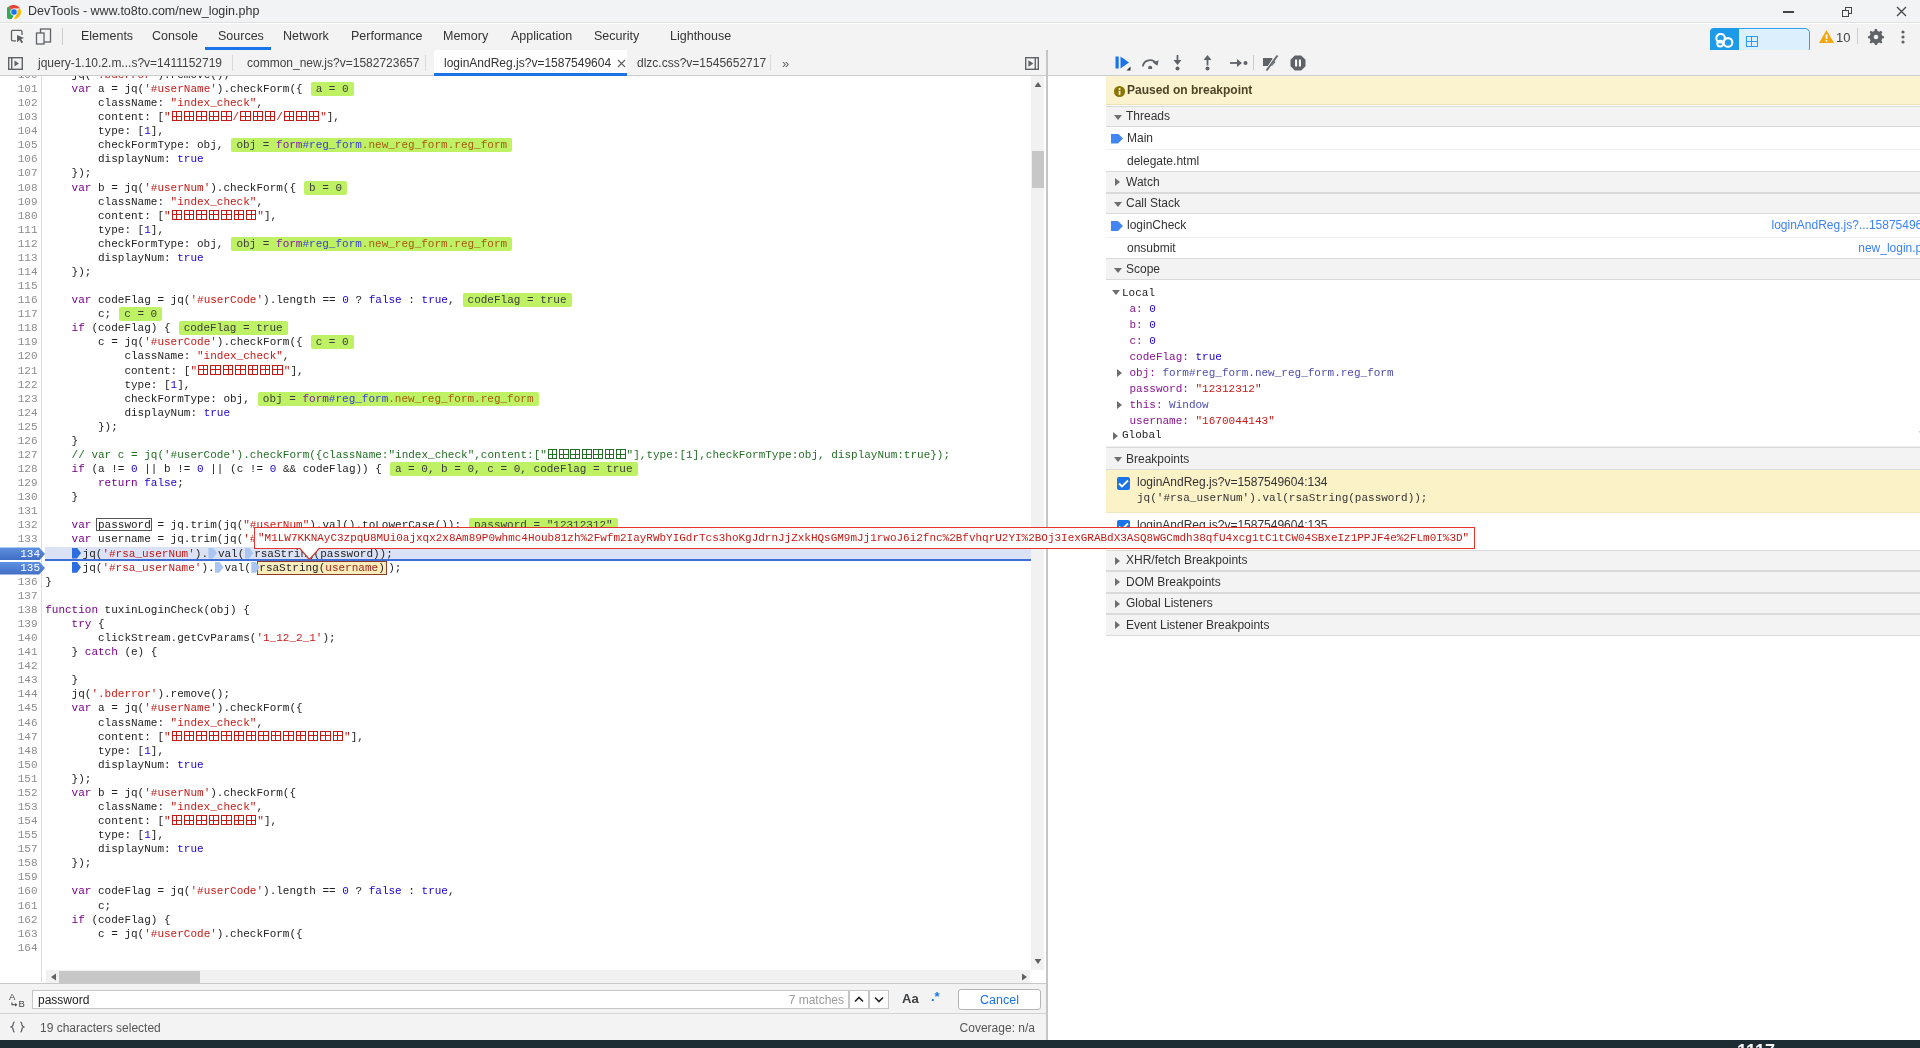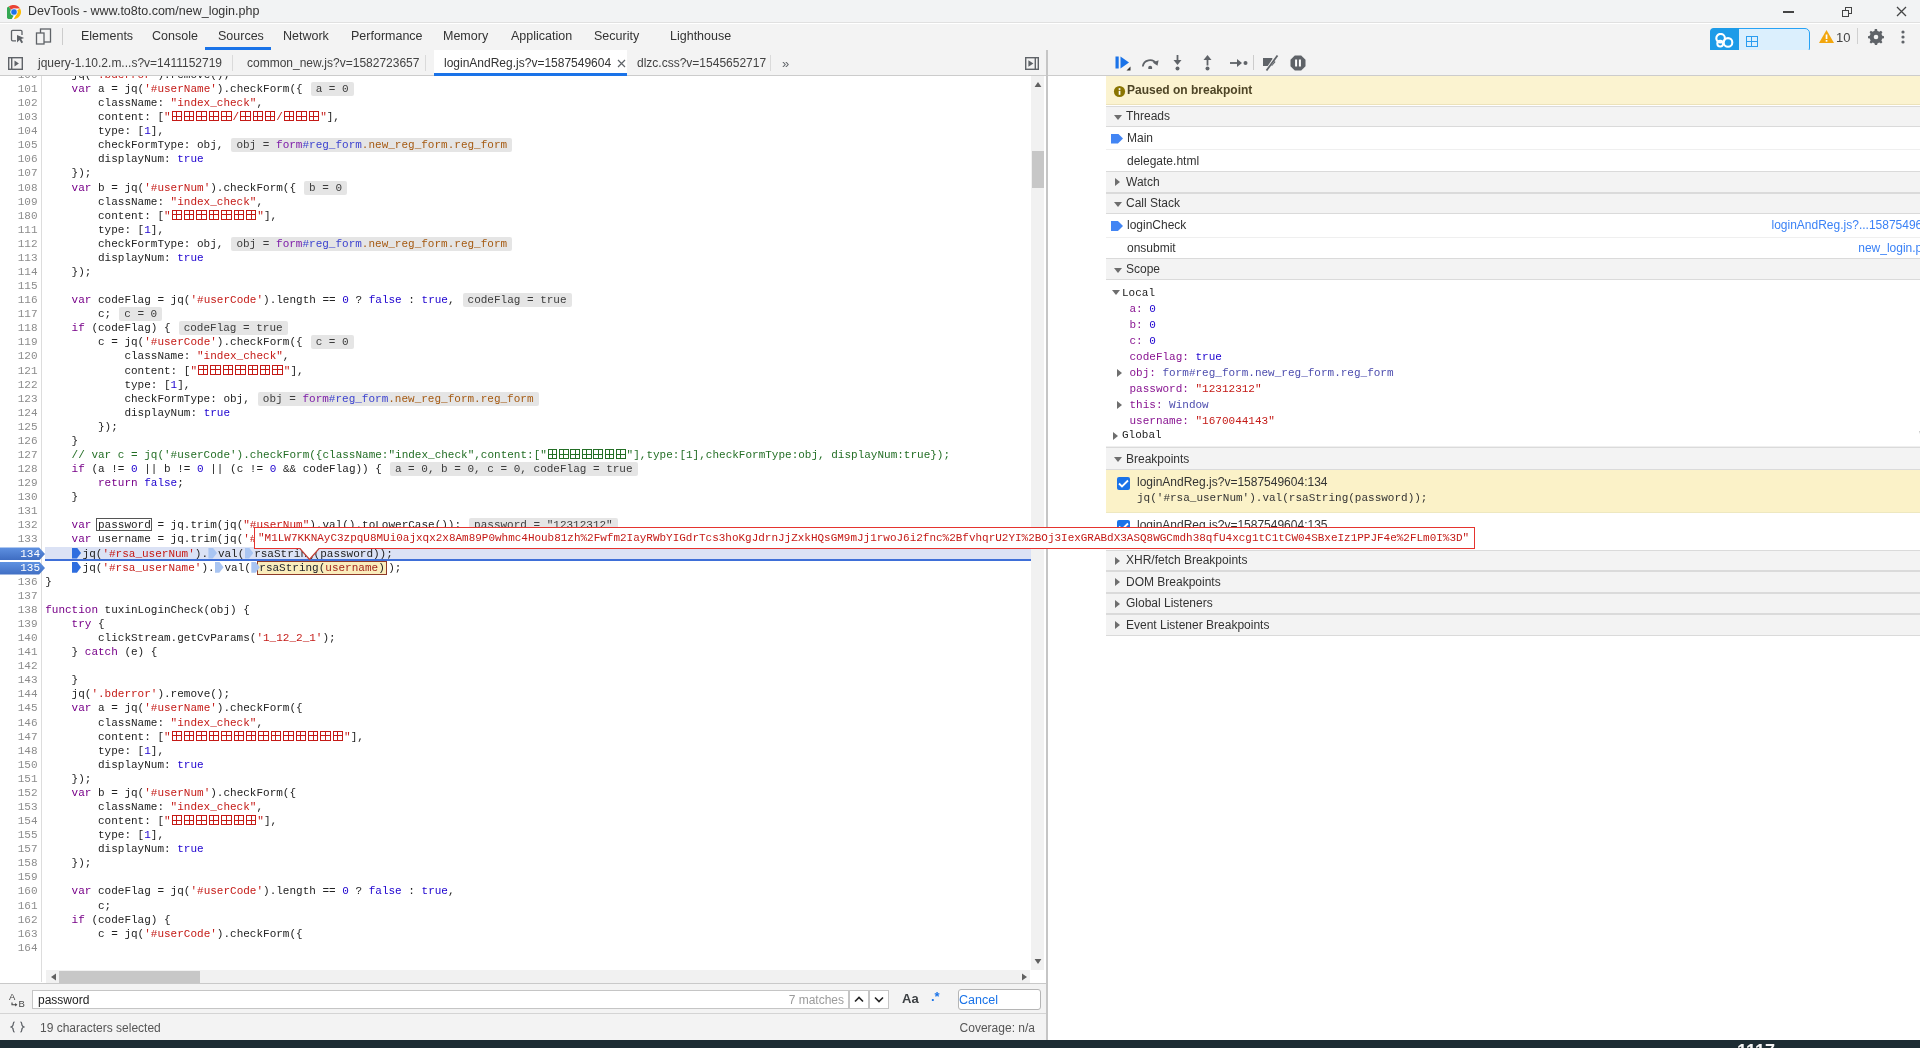--- a/index.html
+++ b/index.html
@@ -18,21 +18,21 @@
 #codeinner{position:absolute;left:0;top:-8.1px;width:1500px}
 .ln{height:14.09px;line-height:14.09px;font-family:"Liberation Mono",monospace;font-size:11px;color:#222;white-space:pre}
 .g{display:inline-block;width:38px;margin-right:7.2px;text-align:right;color:#8c8c8c;
    padding-right:0.5px}
 .g.gw{color:#fff}
 .k{color:#708;font-weight:normal}
 .s{color:#c41a16;font-weight:normal}
 .n{color:#1c00cf;font-weight:normal}
 .c{color:#236e25;font-weight:normal}
 b{font-weight:normal}
-.bdg{display:inline-block;margin-left:8px;padding:0 5px;background:#e5e5e5;color:#3c3c3c;border-radius:2px}
+.bdg{display:inline-block;margin-left:8px;padding:0 5px;background:#bef264;color:#3c3c3c;border-radius:2px}
 .bdg .bs{color:#3c3c3c}
 .btag{color:#7d1ca8}.bid{color:#3d43cf}.bcls{color:#a55a12}
 .cj{display:inline-block;width:10.4px;height:10px;margin:0 1px;vertical-align:-1px;
 background-image:linear-gradient(currentColor,currentColor),linear-gradient(currentColor,currentColor),
  linear-gradient(currentColor,currentColor),linear-gradient(currentColor,currentColor),
  linear-gradient(currentColor,currentColor),linear-gradient(currentColor,currentColor);
 background-size:100% 1px,100% 1px,1px 100%,1px 100%,100% 1px,1px 100%;
 background-position:0 0,0 100%,0 0,100% 0,0 50%,50% 0;background-repeat:no-repeat}
 .cjc{width:9.8px;margin:0 0.8px}
 .cjb{width:11.5px;height:11.5px;margin:0 1.2px;vertical-align:-2px}
@@ -290,21 +290,21 @@
 <div class="abs" style="left:869px;top:5.5px;width:20px;height:19.5px;background:#fff;border:1px solid #c5c5c5"></div>
 <svg class="ico" style="left:854px;top:12px" width="10" height="7" viewBox="0 0 10 7">
         <path d="M1 5.5L5 1.5l4 4" fill="none" stroke="#222" stroke-width="1.6"></path>
       </svg>
 <svg class="ico" style="left:874px;top:12px" width="10" height="7" viewBox="0 0 10 7">
         <path d="M1 1.5l4 4 4-4" fill="none" stroke="#222" stroke-width="1.6"></path>
       </svg>
       <span class="abs" style="left:902px;top:7px;font-size:13px;font-weight:bold;color:#3c4043">Aa</span>
       <span class="abs" style="left:931px;top:5px;font-size:13px;font-weight:bold;color:#1a73e8">.*</span>
       <div class="abs" style="left:958px;top:5px;width:83px;height:21px;background:#fff;border:1px solid #b5b5b5;border-radius:3px;
- font-size:12.5px;color:#1a73e8;line-height:20px">Cancel</div>
+ text-align:center;font-size:12.5px;color:#1a73e8;line-height:20px">Cancel</div>
     </div>
     <div id="statusbar">
       <svg class="ico" style="left:10px;top:7px" width="15" height="12" viewBox="0 0 15 12">
 <path d="M4.5 1C3 1 3.4 3 3 4.2 2.7 5.3 2.3 5.6 1 6c1.3.4 1.7.7 2 1.8.4 1.2 0 3.2 1.5 3.2M10.5 1c1.5 0 1.1 2 1.5 3.2.3 1.1.7 1.4 2 1.8-1.3.4-1.7.7-2 1.8-.4 1.2 0 3.2-1.5 3.2" fill="none" stroke="#5f6368" stroke-width="1.3"></path>
       </svg>
       <span class="abs" style="left:40px;top:6.5px">19 characters selected</span>
       <span class="abs" style="right:12px;top:6.5px">Coverage: n/a</span>
     </div>
     <div id="divider"></div>
     <div id="sidebar">

